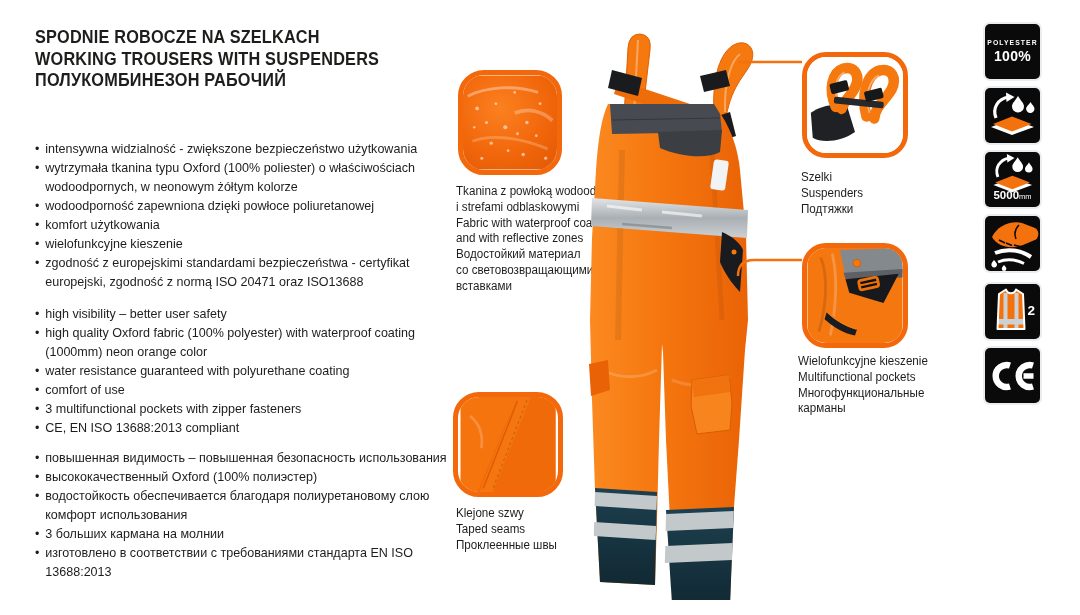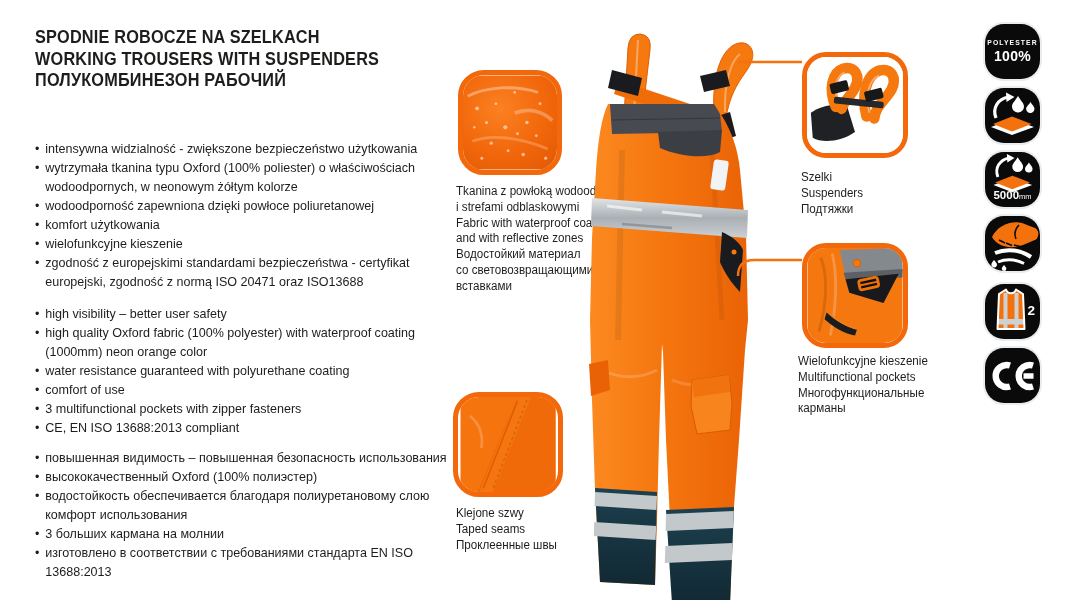--- a/index.html
+++ b/index.html
@@ -22,21 +22,21 @@
   
   .photo{position:absolute;border:5px solid #f2680a;box-sizing:border-box;overflow:hidden;background:#fff;}
   .photo svg{display:block;width:100%;height:100%;}
   .ph-fabric{left:458px;top:70px;width:104px;height:105px;border-radius:26px;}
   .ph-seams{left:453px;top:392px;width:110px;height:105px;border-radius:26px;}
   .ph-susp{left:802px;top:52px;width:106px;height:106px;border-radius:24px;}
   .ph-pock{left:802px;top:243px;width:106px;height:105px;border-radius:24px;}
   
   .product{position:absolute;left:562px;top:20px;width:240px;height:580px;}
   
-  .tile{position:absolute;left:985px;width:55px;height:55px;background:#0a0a0a;border-radius:19px;
+  .tile{position:absolute;left:985px;width:55px;height:55px;background:#0a0a0a;border-radius:5px;
         box-shadow:0 0 0 2px #e9edf0;color:#fff;overflow:hidden;}
   .t1{top:24px}.t2{top:88px}.t3{top:152px}.t4{top:216px}.t5{top:284px}.t6{top:348px}
   .tile svg{position:absolute;left:0;top:0;width:100%;height:100%;}
   .poly-top{position:relative;font-size:6.8px;letter-spacing:1.1px;text-align:center;margin-top:15px;font-weight:bold;}
   .poly-val{position:relative;font-size:14px;font-weight:bold;text-align:center;margin-top:2px;letter-spacing:.3px;}
   .mm-row{position:absolute;bottom:4px;width:100%;text-align:center;margin-top:48px;}
   .mm-val{font-size:11.5px;font-weight:bold;}
   .mm-unit{font-size:7.5px;}
   .class-num{position:absolute;right:5px;top:19px;font-size:13.5px;font-weight:bold;}
 </style>

